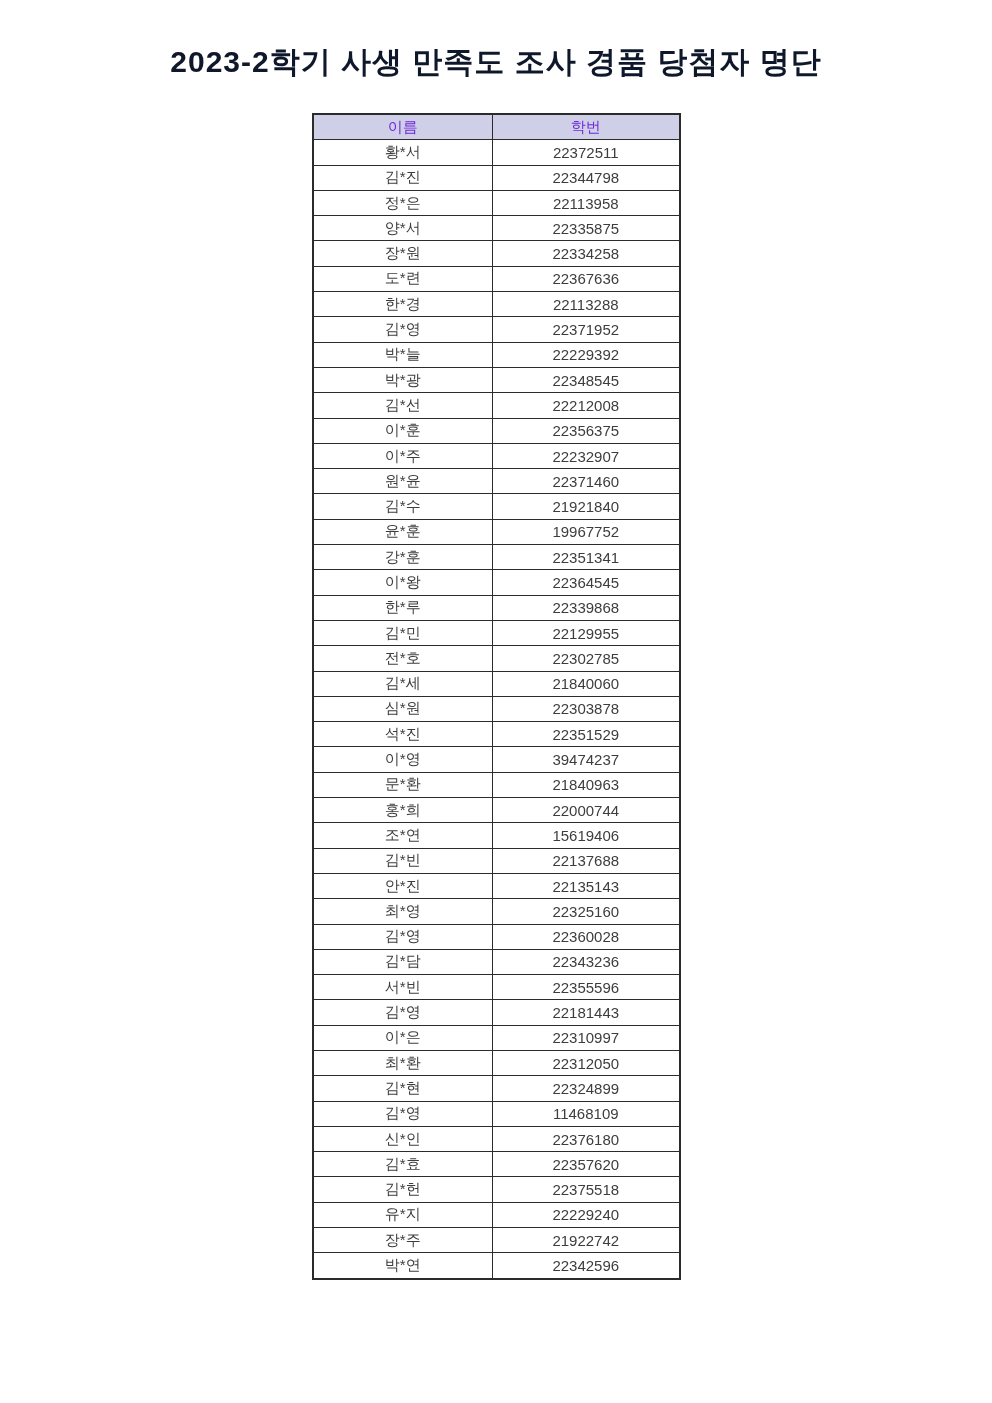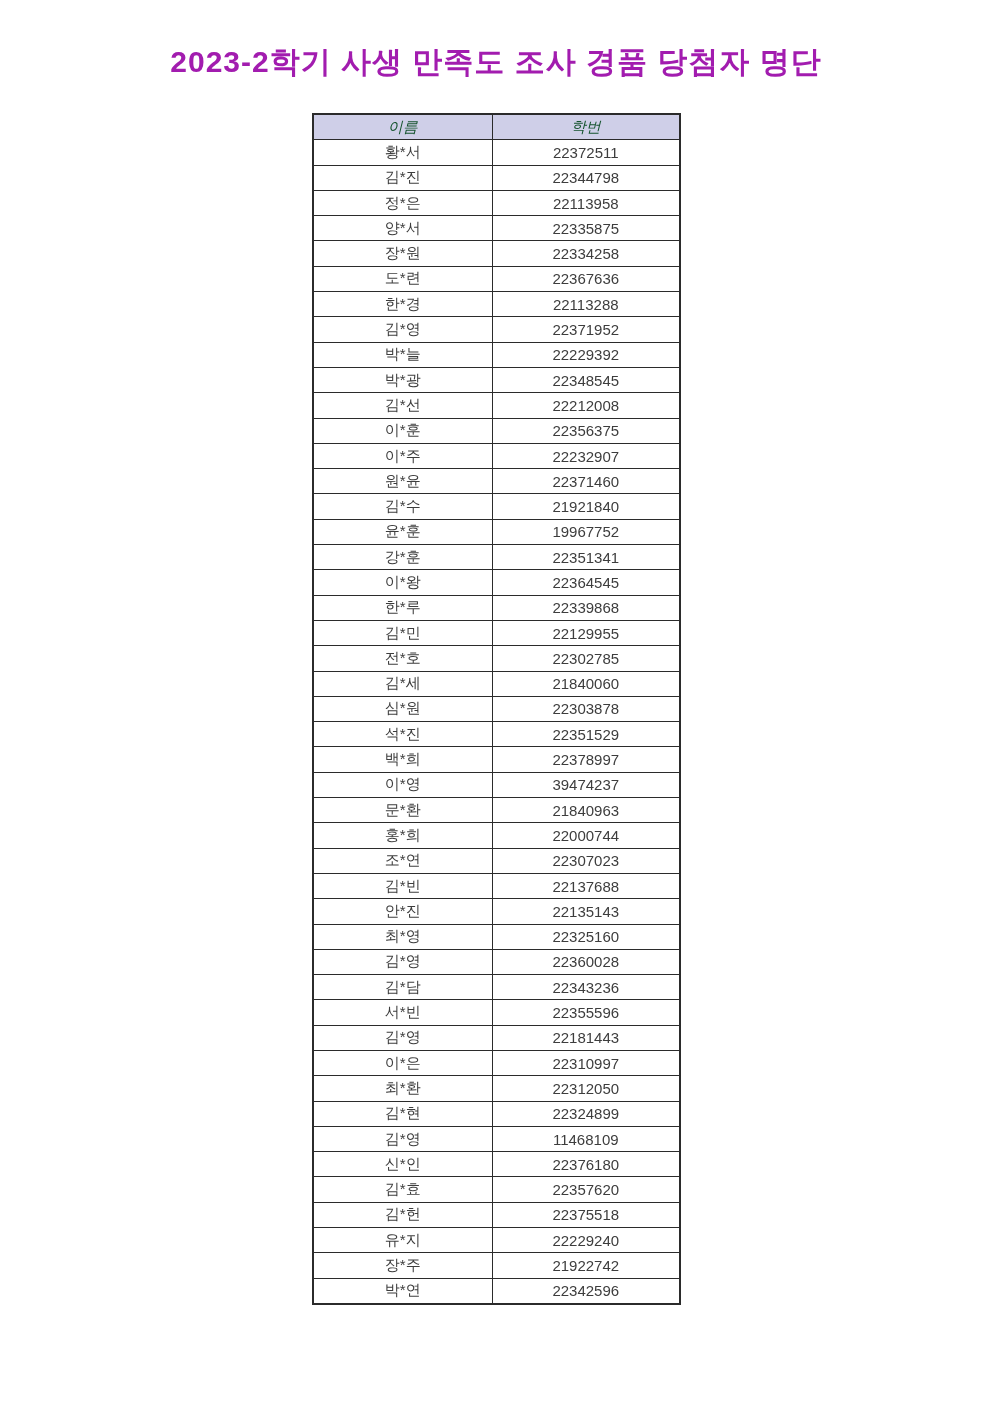--- a/index.html
+++ b/index.html
@@ -14,21 +14,21 @@
     background: #ffffff;
     font-family: "Liberation Sans", "DejaVu Sans", sans-serif;
     overflow: hidden;
   }
   .page-title {
     margin: 0;
     padding-top: 42px;
     text-align: center;
     font-size: 30px;
     font-weight: bold;
-    color: #a21caf;
+    color: #0f172a;
     letter-spacing: 1px;
     font-family: "Liberation Sans", "DejaVu Sans", sans-serif;
   }
   table.winners {
     border-collapse: collapse;
     margin: 30px auto 0 auto;
     table-layout: fixed;
     width: 367px;
     border: 2px solid #2b2b2b;
   }
@@ -41,22 +41,21 @@
     vertical-align: middle;
     font-size: 15px;
     color: #3d3d3d;
     font-family: "Liberation Sans", "DejaVu Sans", sans-serif;
     overflow: hidden;
     white-space: nowrap;
   }
   table.winners th {
     background: #cfcfe8;
     font-weight: normal;
-    color: #14532d;
-    font-style: italic;
+    color: #6d28d9;
   }
   table.winners col.name-col  { width: 180px; }
   table.winners col.id-col    { width: 187px; }
 </style>
 </head>
 <body>
 
 <div class="page">
 
   <h1 class="page-title">2023-2학기 사생 만족도 조사 경품 당첨자 명단</h1>
@@ -163,38 +162,34 @@
         </tr>
         <tr>
           <td>심*원</td>
           <td>22303878</td>
         </tr>
         <tr>
           <td>석*진</td>
           <td>22351529</td>
         </tr>
         <tr>
-          <td>백*희</td>
-          <td>22378997</td>
-        </tr>
-        <tr>
           <td>이*영</td>
           <td>39474237</td>
         </tr>
         <tr>
           <td>문*환</td>
           <td>21840963</td>
         </tr>
         <tr>
           <td>홍*희</td>
           <td>22000744</td>
         </tr>
         <tr>
           <td>조*연</td>
-          <td>22307023</td>
+          <td>15619406</td>
         </tr>
         <tr>
           <td>김*빈</td>
           <td>22137688</td>
         </tr>
         <tr>
           <td>안*진</td>
           <td>22135143</td>
         </tr>
         <tr>

